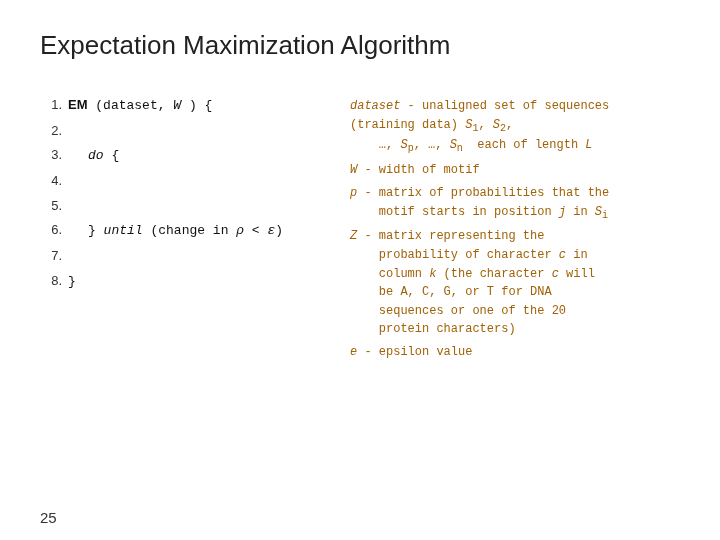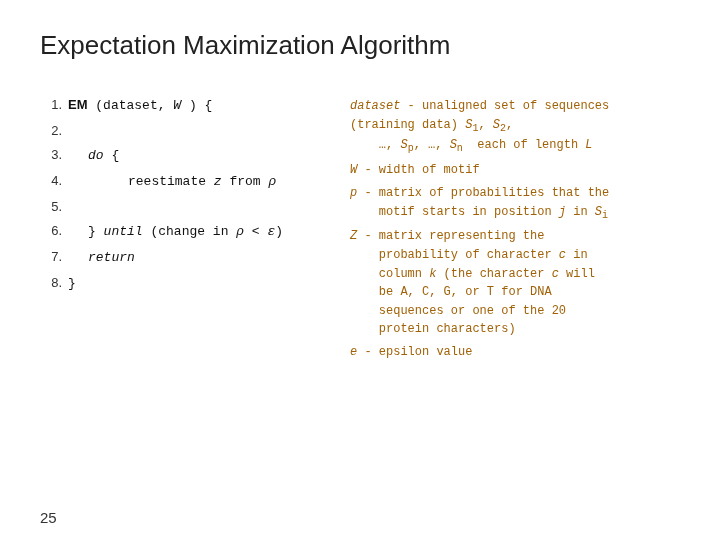--- a/index.html
+++ b/index.html
@@ -131,41 +131,35 @@
 
       <div class="algo-line">
         <span class="line-num">3.</span>
         <span class="line-content indent1">
           <span class="italic-code">do</span> <span style="font-family:'Courier New',monospace">{</span>
         </span>
       </div>
 
       <div class="algo-line">
         <span class="line-num">4.</span>
-        <span class="line-content indent2">
-          <span style="font-family:'Courier New',monospace">reestimate <span class="italic-code">z</span> from <span class="italic-code">ρ</span></span>
-        </span>
       </div>
 
       <div class="algo-line">
         <span class="line-num">5.</span>
       </div>
 
       <div class="algo-line">
         <span class="line-num">6.</span>
         <span class="line-content indent1">
           <span style="font-family:'Courier New',monospace">} <span class="italic-code">until</span> (change in <span class="italic-code">ρ</span> &lt; <span class="italic-code">ε</span>)</span>
         </span>
       </div>
 
       <div class="algo-line">
         <span class="line-num">7.</span>
-        <span class="line-content indent1">
-          <span class="italic-code">return</span>
-        </span>
       </div>
 
       <div class="algo-line">
         <span class="line-num">8.</span>
         <span class="line-content">
           <span style="font-family:'Courier New',monospace">}</span>
         </span>
       </div>
 
     </div>

